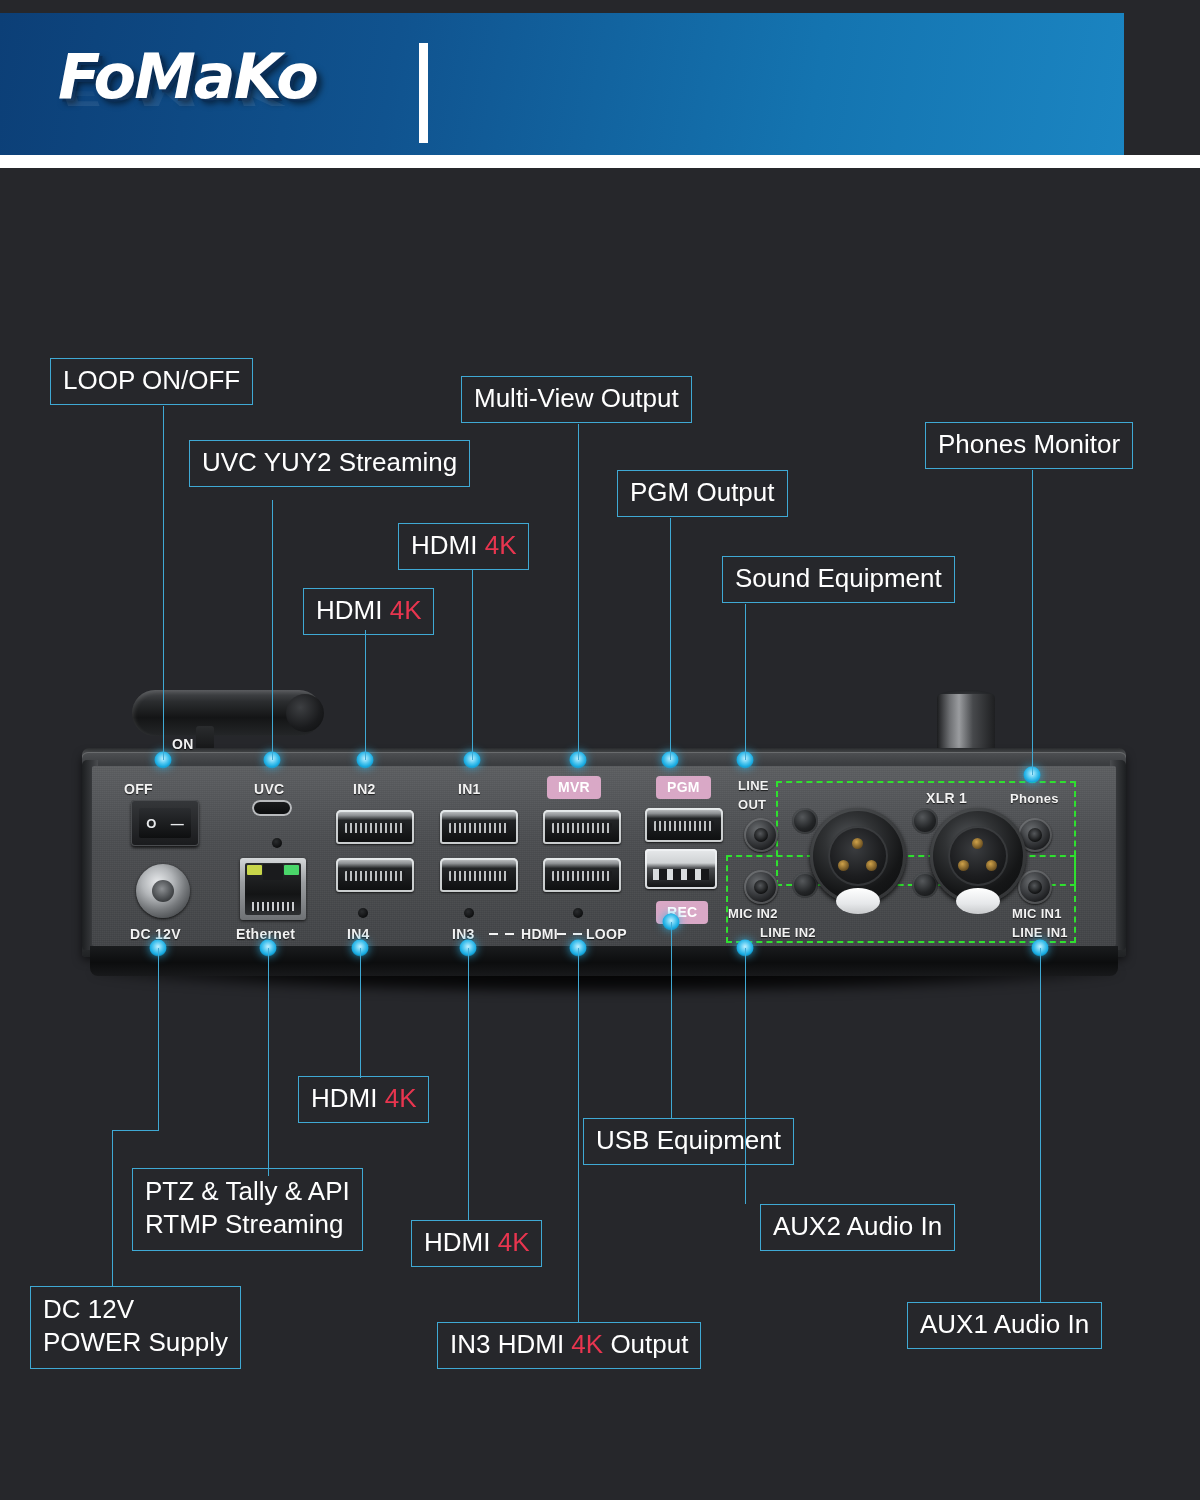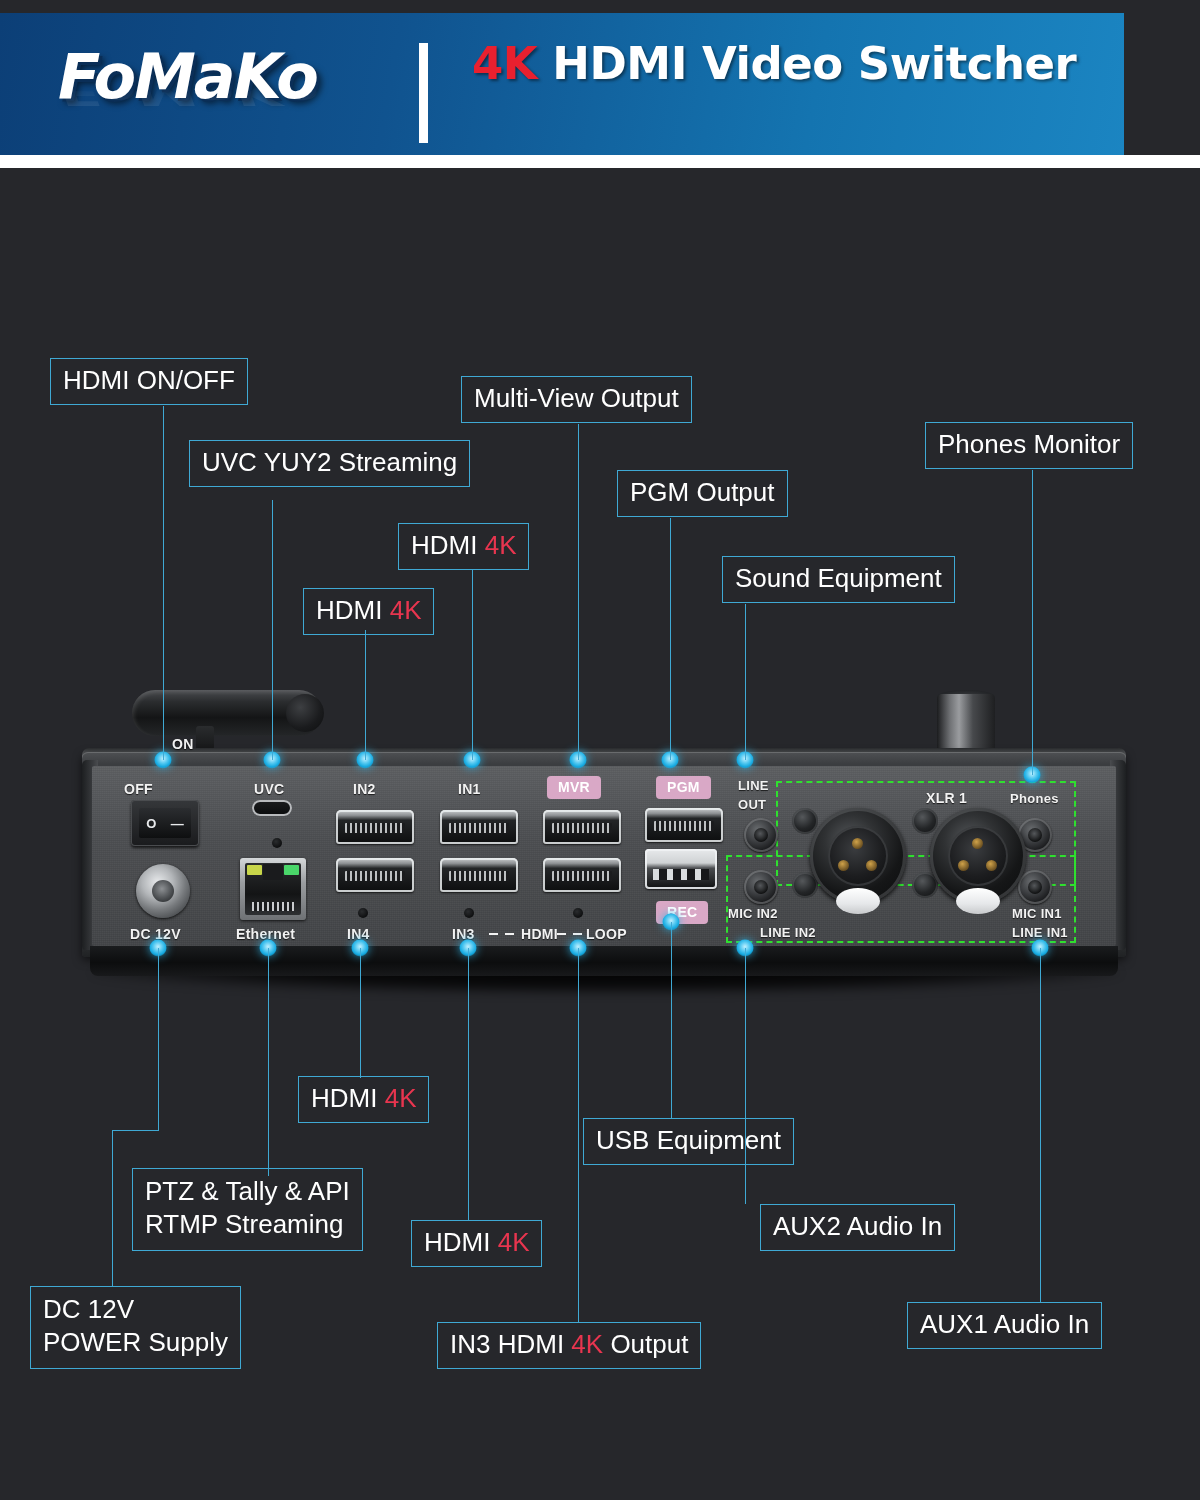--- a/index.html
+++ b/index.html
@@ -414,21 +414,20 @@
 </head>
 <body>
 
 <div class="header">
   <div class="logo">
     <div class="logo-text">FoMaKo</div>
     <div class="logo-reflection">FoMaKo</div>
   </div>
   <div class="header-divider"></div>
   <div class="header-titles">
-    <div class="title-line2"><span class="title-4k">4K</span><span> HDMI Video Switcher</span></div>
   </div>
 </div>
 <div class="header-white-strip"></div>
 
 <div class="device-wrap">
 
   <div class="device-shadow"></div>
 
   <div class="antenna"></div>
   <div class="antenna-cap"></div>
@@ -567,21 +566,21 @@
 <div class="lead lead-v" style="left:268px; top:948px; height:228px;"></div>
 <div class="lead lead-v" style="left:360px; top:948px; height:130px;"></div>
 <div class="lead lead-v" style="left:468px; top:948px; height:272px;"></div>
 <div class="lead lead-v" style="left:578px; top:948px; height:184px;"></div>
 <div class="lead lead-h" style="left:578px; top:1132px; width:0px;"></div>
 <div class="lead lead-v" style="left:578px; top:1132px; height:190px;"></div>
 <div class="lead lead-v" style="left:671px; top:922px; height:196px;"></div>
 <div class="lead lead-v" style="left:745px; top:948px; height:256px;"></div>
 <div class="lead lead-v" style="left:1040px; top:948px; height:354px;"></div>
 
-<div class="callout" style="left:50px; top:358px;">HDMI ON/OFF</div>
+<div class="callout" style="left:50px; top:358px;">LOOP ON/OFF</div>
 
 <div class="callout" style="left:189px; top:440px;">UVC YUY2 Streaming</div>
 
 <div class="callout" style="left:303px; top:588px;"><span>HDMI </span><span class="red">4K</span></div>
 
 <div class="callout" style="left:398px; top:523px;"><span>HDMI </span><span class="red">4K</span></div>
 
 <div class="callout" style="left:461px; top:376px;">Multi-View Output</div>
 
 <div class="callout" style="left:617px; top:470px;">PGM Output</div>

